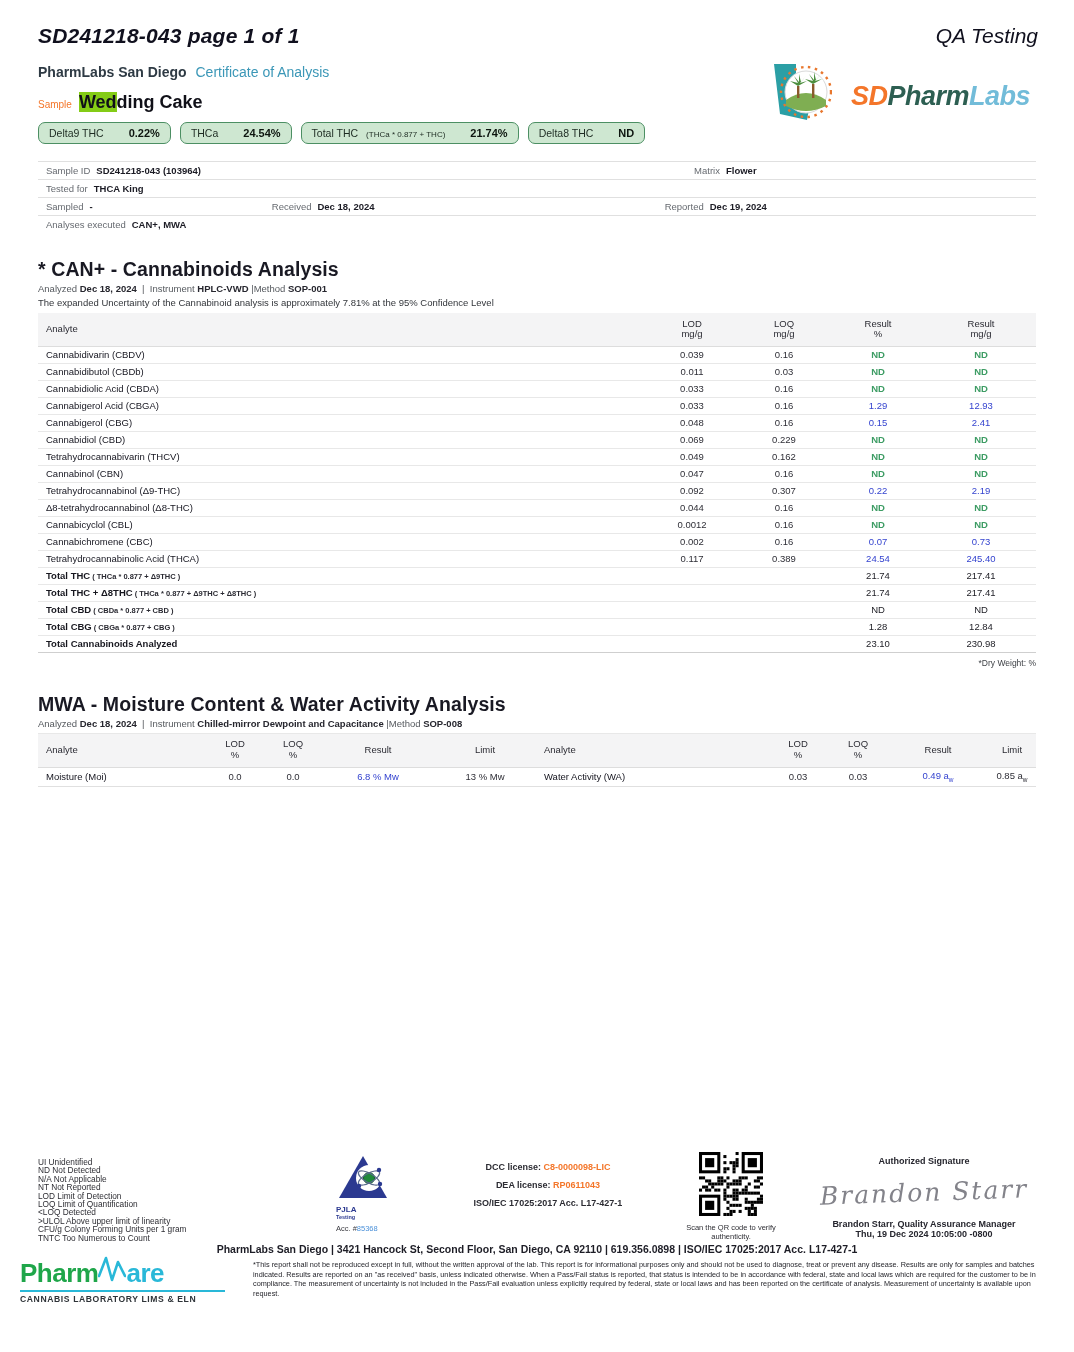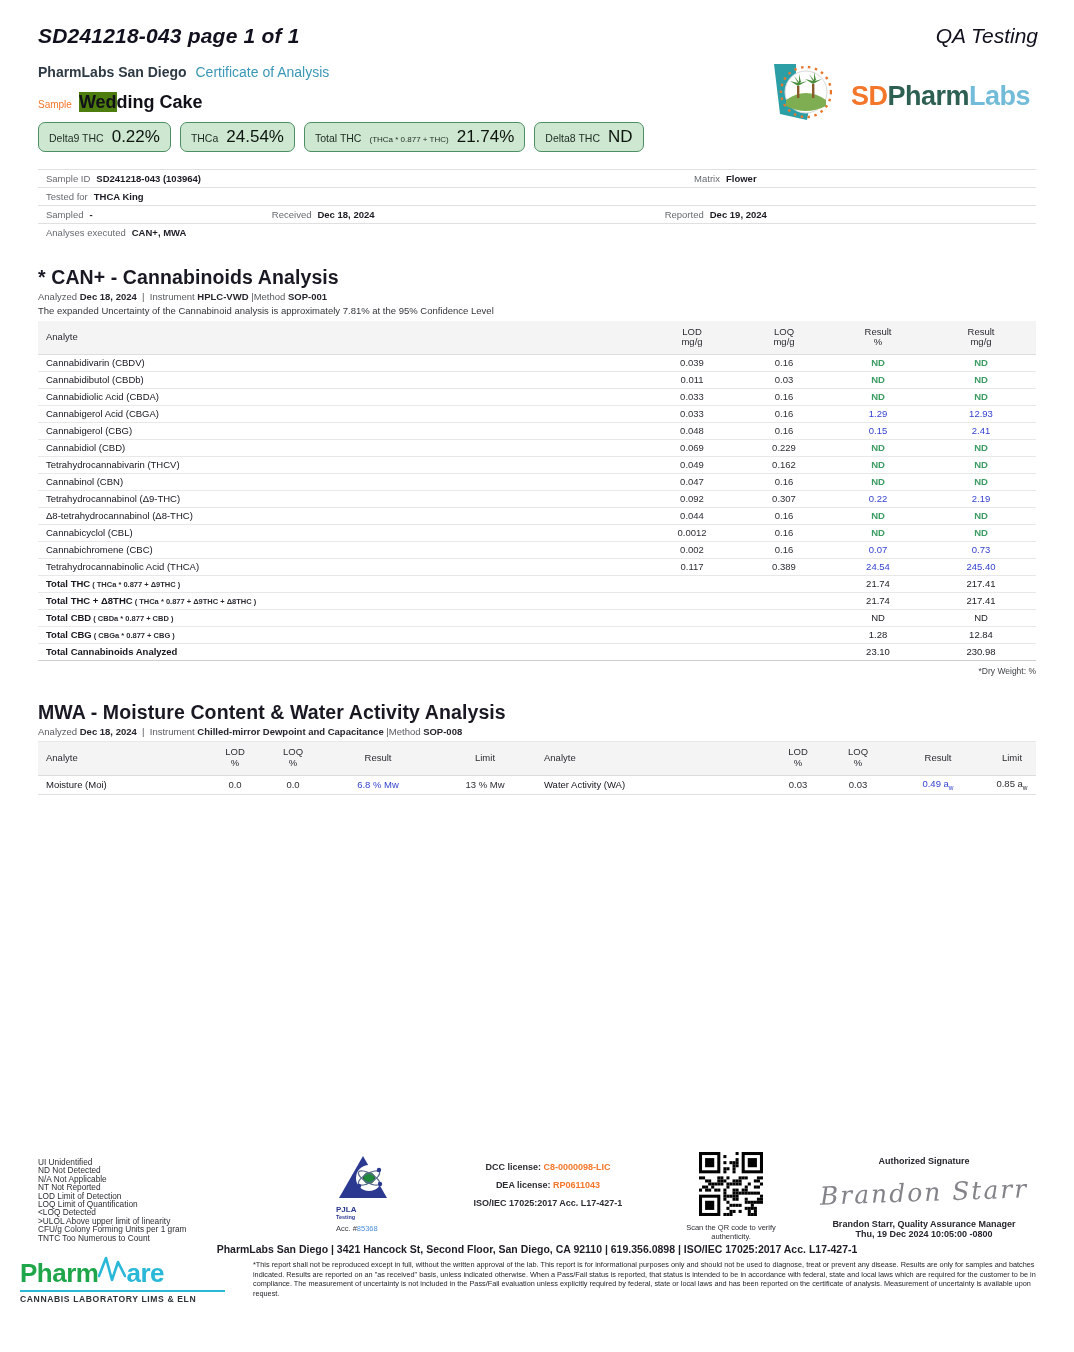--- a/index.html
+++ b/index.html
@@ -15,37 +15,37 @@
   
   .top-bar{display:flex; justify-content:space-between; align-items:flex-start; margin:24px 36px 0 38px;font-style:italic;}
   .doc-id{font-size:21px; font-weight:bold; color:#10101e; letter-spacing:.2px;}
   .qa-label{font-size:21px; font-weight:400; color:#10101e;}
 
   .brand-line{margin:16px 38px 0; font-size:14px;}
   .lab-name{font-weight:bold; color:#2e3a44;}
   .doc-type{color:var(--link-teal); margin-left:5px;}
 
   
-  .logo{position:absolute; top:62px; right:44px; display:flex; align-items:center; gap:19px;}
+  .logo{position:absolute; top:62px; right:44px; display:flex; align-items:center; gap:19px;font-style:italic;}
   .logo-text{font-weight:bold; font-size:27px; letter-spacing:-0.5px;}
   .logo-sd{color:var(--accent-orange);}
   .logo-pharm{color:#2d5f52;}
   .logo-labs{color:#72bcd9;}
 
   .sample-line{margin:12px 38px 0; display:flex; align-items:baseline; gap:7px;}
   .sample-label{color:var(--accent-orange); font-size:10px;}
   .sample-name{font-size:18px; font-weight:bold; color:#101018;}
-  .hl{background:#4d7c0f;}
+  .hl{background:#84cc16;}
 
   
   .badges{display:flex; gap:9px; margin:9px 38px 0;}
   .badge{display:flex; align-items:baseline; gap:8px; background:var(--badge-bg); border:1.5px solid var(--badge-border); border-radius:7px; padding:4px 10px;}
   .badge .b-label{font-size:10.5px; color:#1d2b22;}
   .badge .b-formula{font-size:8px; color:#1d2b22;}
-  .badge .b-value{font-size:17px; font-weight:normal; color:#0d150f;}
+  .badge .b-value{font-size:11px; font-weight:bold; color:#0d150f;margin-left:17px;}
 
   
   .sample-info{margin:17px 38px 0; border-top:1px solid #e0e0e0; font-size:9.5px;}
   .si-row{display:grid; border-bottom:1px solid #e0e0e0; padding:3px 8px; min-height:13px; align-items:center;}
   .si-row:last-child{border-bottom:none;}
   .si-r1{grid-template-columns:66% 34%;}
   .si-r3{grid-template-columns:23% 40% 37%;}
   .si-label{color:#666a70; margin-right:6px;}
   .si-value{font-weight:bold; color:#1b1b24;}
 

